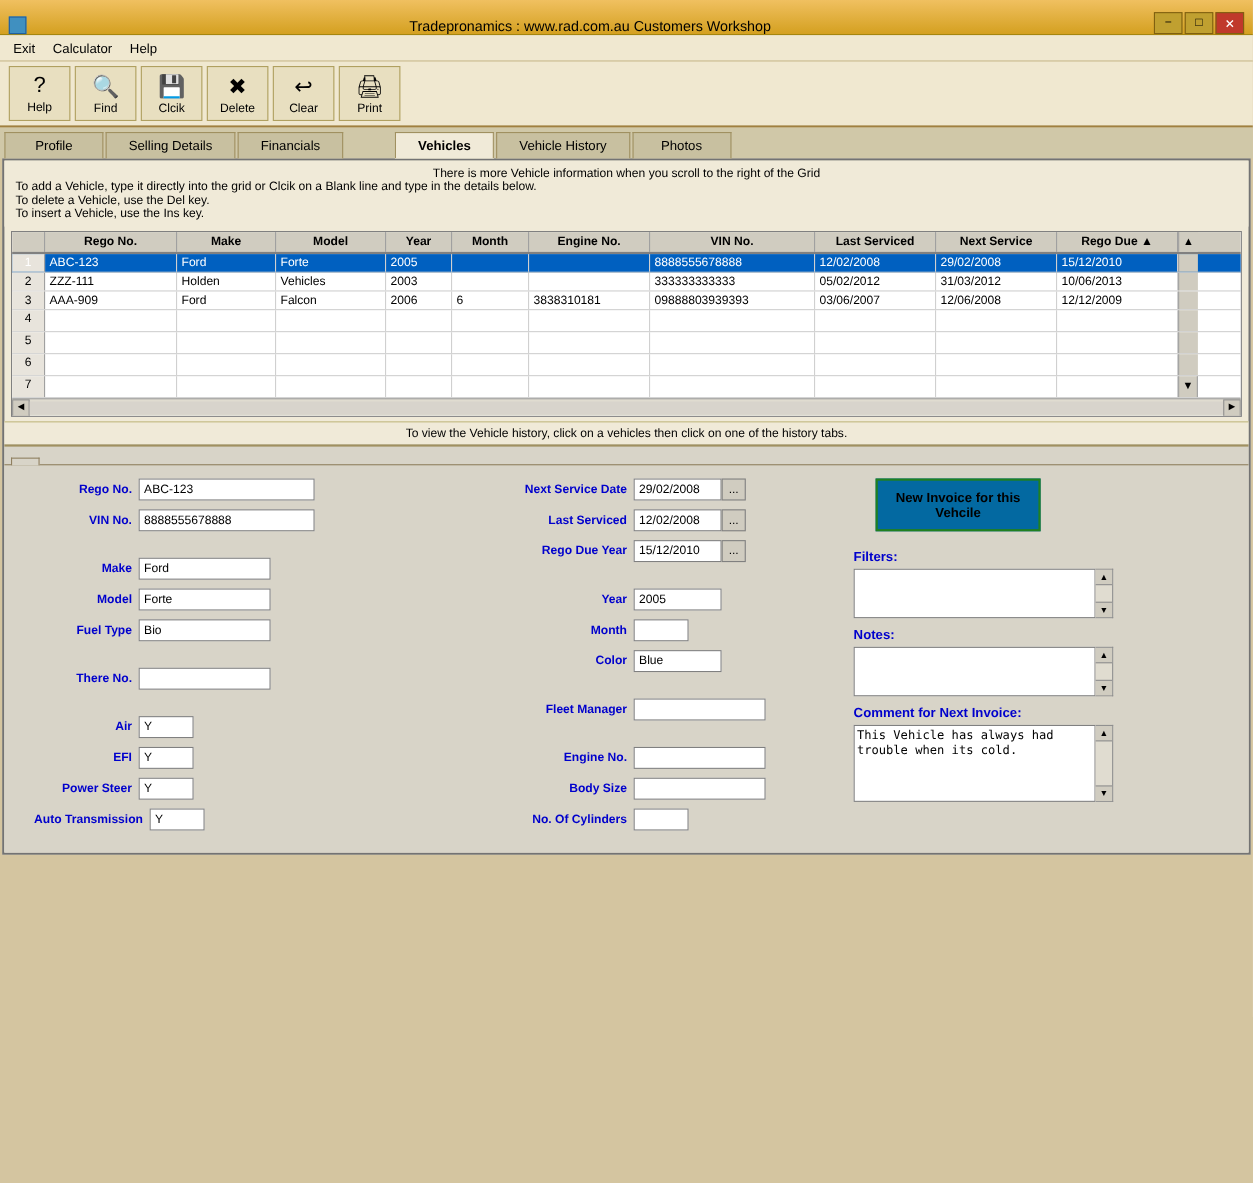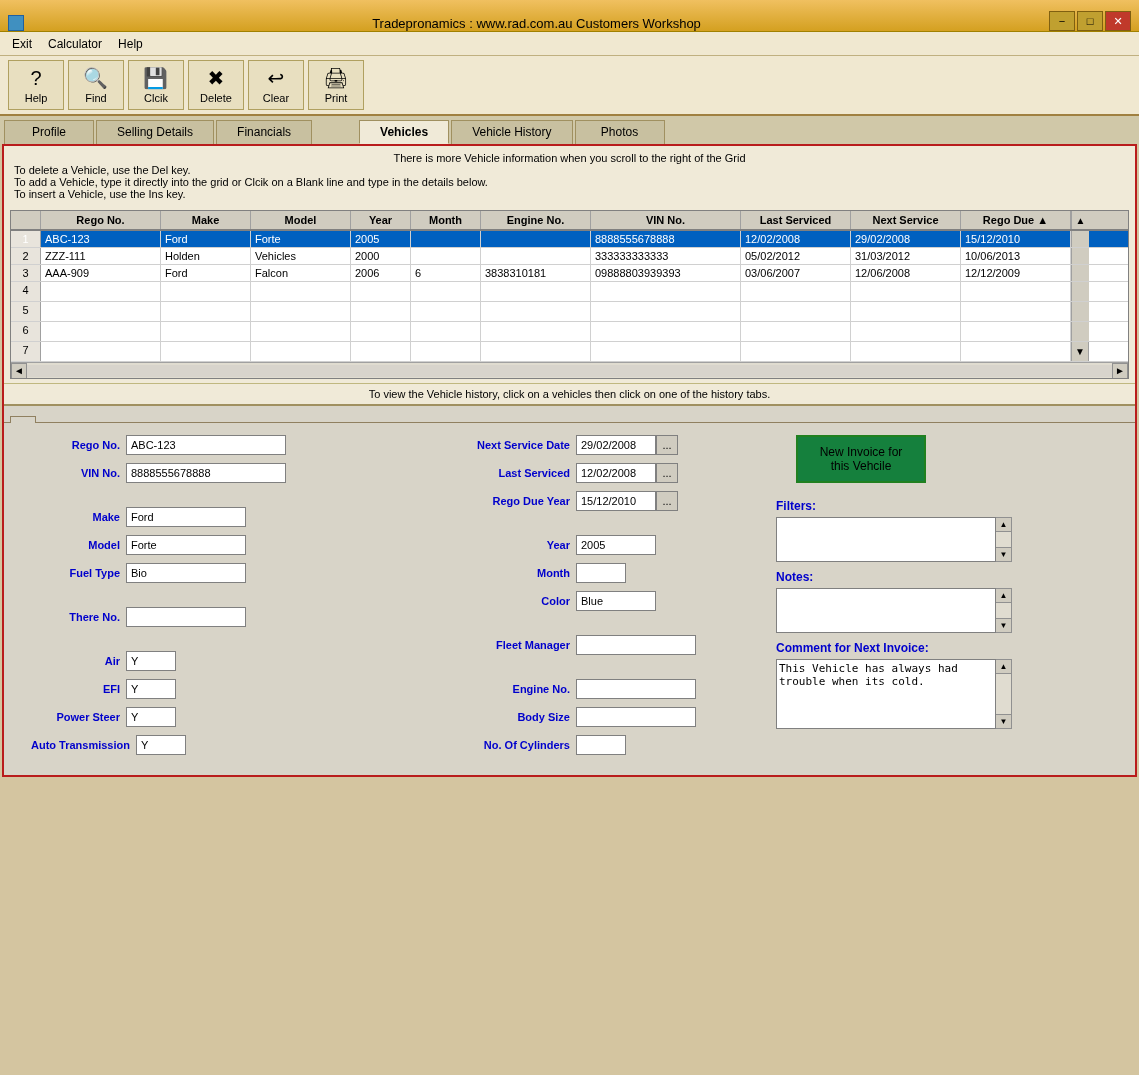--- a/index.html
+++ b/index.html
@@ -77,21 +77,21 @@
     .tab.active {
       background: #f0ead8;
       border-bottom: 1px solid #f0ead8;
       font-weight: bold;
       margin-left: 45px;
     }
     
     
     #main {
       background: #f0ead8;
-      border: 2px solid #b91c1c;
+      border: 2px solid #737373;
       margin: 0 2px;
     }
     
     
     #info-text {
       padding: 6px 10px;
       background: #f0ead8;
       font-size: 11px;
       text-align: center;
       color: #000;
@@ -233,29 +233,29 @@
     #detail-cols {
       display: flex;
       gap: 0;
     }
     #col-left { flex: 0 0 420px; }
     #col-mid { flex: 0 0 320px; }
     #col-right { flex: 1; }
     
     
     .new-invoice-btn {
-      background: #15803d;
+      background: #0369a1;
       border: 2px solid #208020;
       color: #000;
-      font-weight: normal;
+      font-weight: bold;
       font-size: 12px;
       padding: 8px 12px;
       cursor: pointer;
       text-align: center;
-      width: 130px;
+      width: 150px;
       margin-left: 20px;
     }
     
     
     .section-label {
       color: #0000cc;
       font-weight: bold;
       font-size: 12px;
       margin-bottom: 4px;
     }
@@ -353,22 +353,22 @@
   <div class="tab">Financials</div>
   <div class="tab active">Vehicles</div>
   <div class="tab">Vehicle History</div>
   <div class="tab">Photos</div>
 </div>
 
 <div id="main">
 
   <div id="info-text">
     <div class="center">There is more Vehicle information when you scroll to the right of the Grid</div>
+    <div class="left">To add a Vehicle, type it directly into the grid or Clcik on a Blank line and type in the details below.</div>
     <div class="left">To delete a Vehicle, use the Del key.</div>
-    <div class="left">To add a Vehicle, type it directly into the grid or Clcik on a Blank line and type in the details below.</div>
     <div class="left">To insert a Vehicle, use the Ins key.</div>
   </div>
 
   <div id="vehicle-grid">
     <div class="grid-header">
       <div class="grid-header-cell"></div>
       <div class="grid-header-cell">Rego No.</div>
       <div class="grid-header-cell">Make</div>
       <div class="grid-header-cell">Model</div>
       <div class="grid-header-cell">Year</div>
@@ -394,21 +394,21 @@
       <div class="grid-cell">29/02/2008</div>
       <div class="grid-cell">15/12/2010</div>
       <div class="scroll-arrow"></div>
     </div>
 
     <div class="grid-row">
       <div class="grid-row-num grid-cell">2</div>
       <div class="grid-cell">ZZZ-111</div>
       <div class="grid-cell">Holden</div>
       <div class="grid-cell">Vehicles</div>
-      <div class="grid-cell">2000</div>
+      <div class="grid-cell">2003</div>
       <div class="grid-cell"></div>
       <div class="grid-cell"></div>
       <div class="grid-cell">333333333333</div>
       <div class="grid-cell">05/02/2012</div>
       <div class="grid-cell">31/03/2012</div>
       <div class="grid-cell">10/06/2013</div>
       <div class="scroll-arrow"></div>
     </div>
 
     <div class="grid-row">

